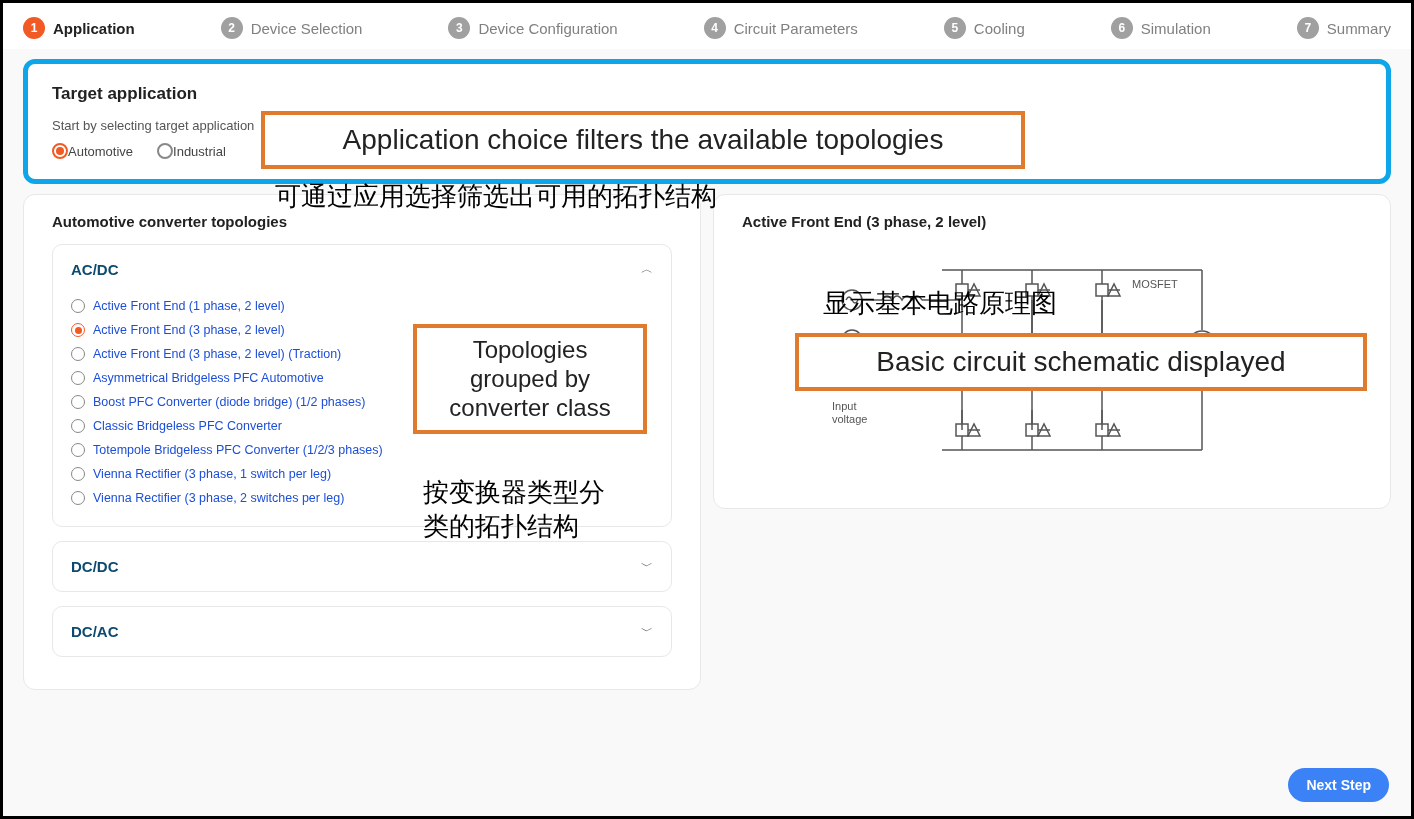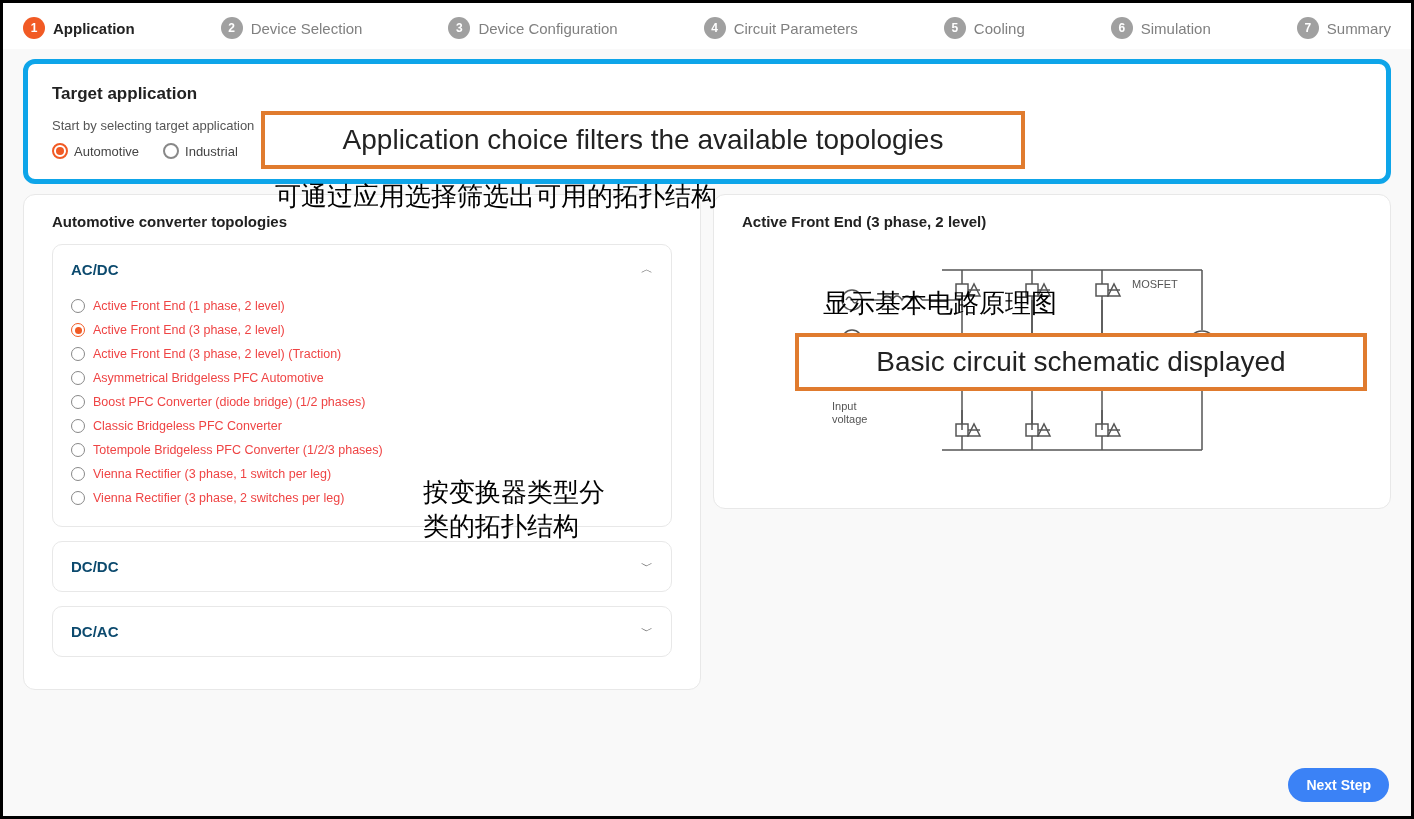--- a/index.html
+++ b/index.html
@@ -12,37 +12,37 @@
   .step-badge { width: 22px; height: 22px; border-radius: 50%; background: #a0a0a0; color: #fff; display: flex; align-items: center; justify-content: center; font-size: 12px; font-weight: 600; }
   .step.active .step-badge { background: #f15a24; }
   .step.active { color: #222; font-weight: 600; }
   .step-spacer { flex: 1; }
 
   
   .card { background: #fff; border: 5px solid #0ea5e9; border-radius: 12px; margin: 10px 20px; padding: 20px 24px; position: relative; }
   .target-card h2 { font-size: 17px; font-weight: 700; color: #222; margin-bottom: 14px; }
   .target-sub { font-size: 13px; color: #555; margin-bottom: 10px; }
   .radio-row { display: flex; gap: 24px; align-items: center; }
-  .radio-item { display: flex; align-items: center; gap: 6px; font-size: 13px; color: #444; cursor: pointer; }
+  .radio-item { display: flex; align-items: center; gap: 0; font-size: 13px; color: #444; cursor: pointer; }
 
   .radio-outer { width: 16px; height: 16px; border-radius: 50%; border: 2px solid #888; display: inline-flex; align-items: center; justify-content: center; flex-shrink: 0; }
   .radio-outer.sel { border-color: #f15a24; }
   .radio-outer.sel::after { content: ""; width: 8px; height: 8px; border-radius: 50%; background: #f15a24; }
 
   
   .cols { display: flex; gap: 12px; padding: 0 20px 60px 20px; align-items: flex-start; }
   .col-left, .col-right { background: #fff; border: 1px solid #e8e8e8; border-radius: 12px; padding: 18px 28px; flex: 1; }
   .col-left h3, .col-right h3 { font-size: 15px; font-weight: 700; color: #222; margin-bottom: 14px; }
 
   .acc-section { border: 1px solid #e8e8e8; border-radius: 10px; margin-bottom: 14px; overflow: hidden; }
   .acc-head { display: flex; justify-content: space-between; align-items: center; padding: 16px 18px; cursor: pointer; }
   .acc-head .title { font-weight: 700; font-size: 15px; color: #0c4a6e; }
   .chev { font-size: 12px; color: #666; }
   .acc-body { padding: 0 18px 16px 18px; }
-  .topo-item { display: flex; align-items: center; gap: 8px; padding: 5px 0; font-size: 12.5px; color: #ef4444; cursor: pointer; }
+  .topo-item { display: flex; align-items: center; gap: 8px; padding: 5px 0; font-size: 12.5px; color: #1d4ed8; cursor: pointer; }
   .topo-item .radio-outer { width: 14px; height: 14px; border-width: 1.5px; }
   .topo-item .radio-outer.sel::after { width: 7px; height: 7px; }
 
   
   .schematic { margin: 30px auto 0 auto; display: block; }
 
   
   .annot { position: absolute; border: 4px solid #e07b2e; background: #fff; padding: 8px 16px; font-size: 28px; color: #222; text-align: center; line-height: 1.2; z-index: 50; }
   .annot-s { font-size: 24px; }
   .cn { position: absolute; font-size: 26px; color: #000; z-index: 50; }
@@ -266,20 +266,25 @@
         </g>
         <text x="300" y="28" font-size="11" fill="#555">MOSFET</text>
         <text x="0" y="150" font-size="11" fill="#555">Input</text>
         <text x="0" y="163" font-size="11" fill="#555">voltage</text>
         <text x="388" y="82" font-size="11" fill="#555">Output</text>
         <text x="388" y="95" font-size="11" fill="#555">voltage</text>
       </svg>
     </div>
   </div>
 
+  <div class="annot annot-s" style="left:410px; top:321px; width:234px;">
+    <div>Topologies</div>
+    <div>grouped by</div>
+    <div>converter class</div>
+  </div>
   <div class="cn" style="left:420px; top:473px; line-height:1.3;">
     <div>按变换器类型分</div>
     <div>类的拓扑结构</div>
   </div>
 
   <div class="cn" style="left:820px; top:283px;font-family:Liberation Mono, monospace;">显示基本电路原理图</div>
   <div class="annot" style="left:792px; top:330px; width:572px;">
     <span>Basic circuit schematic displayed</span>
   </div>
 

